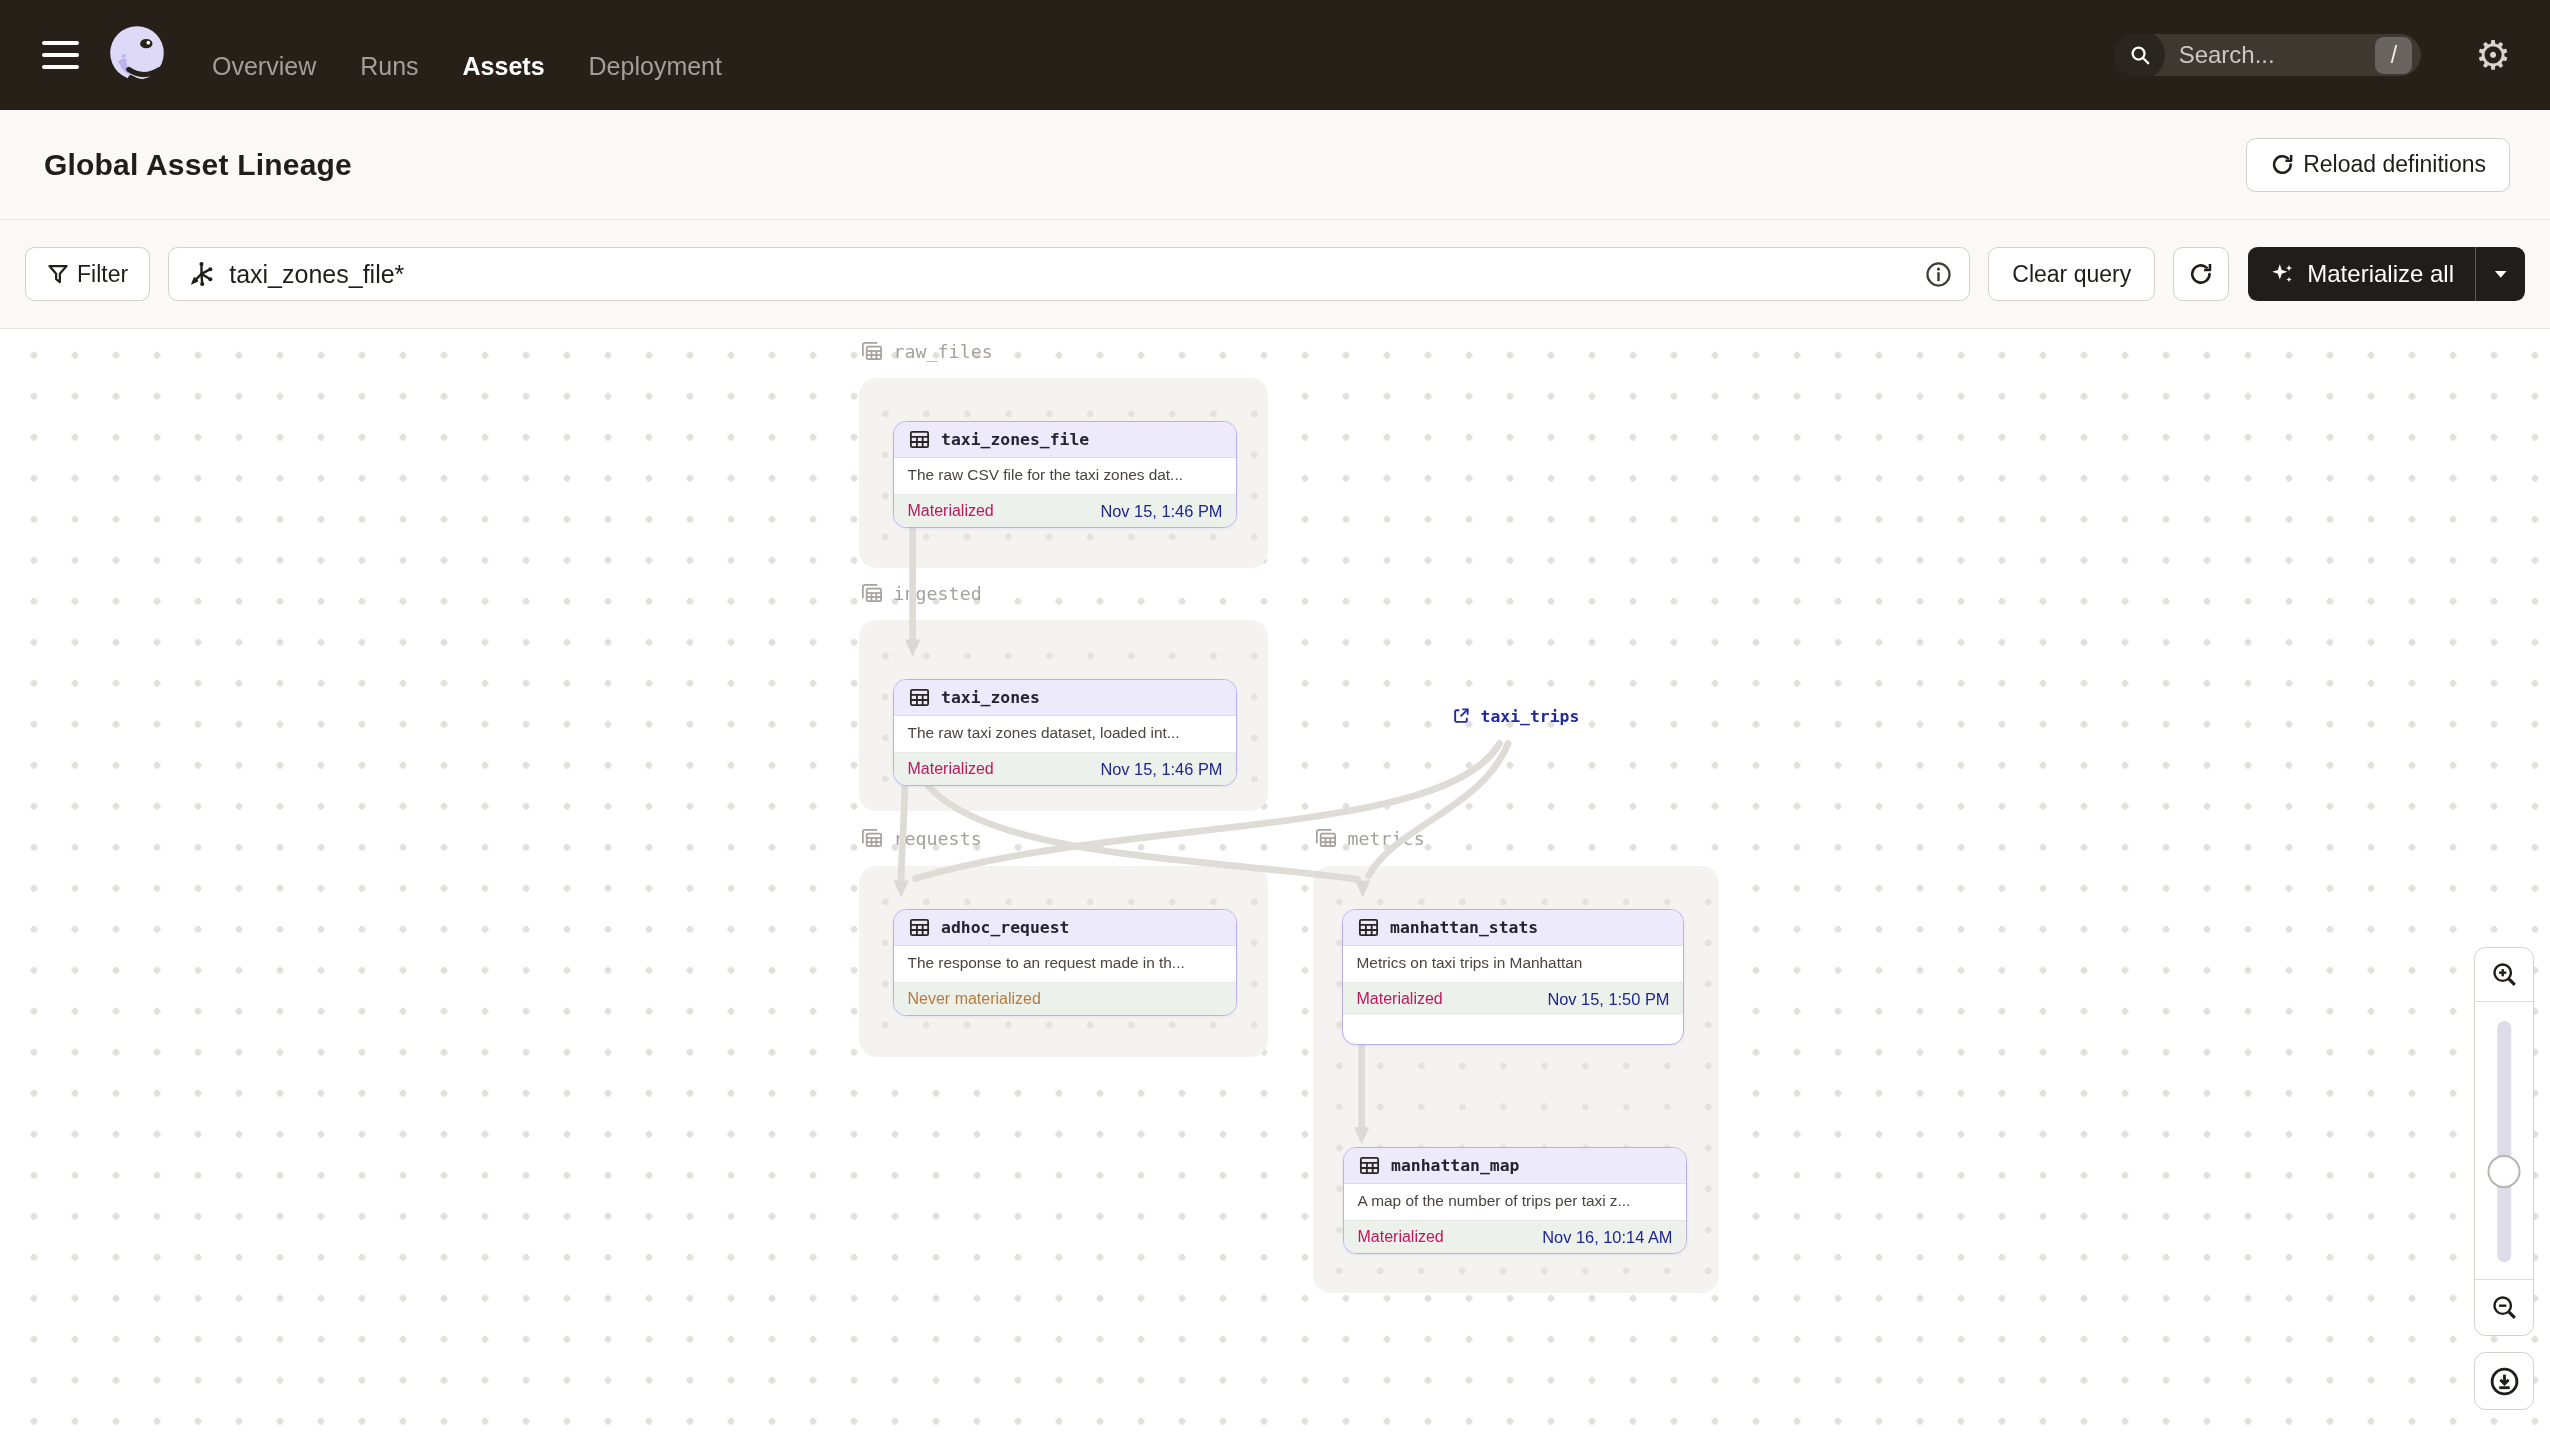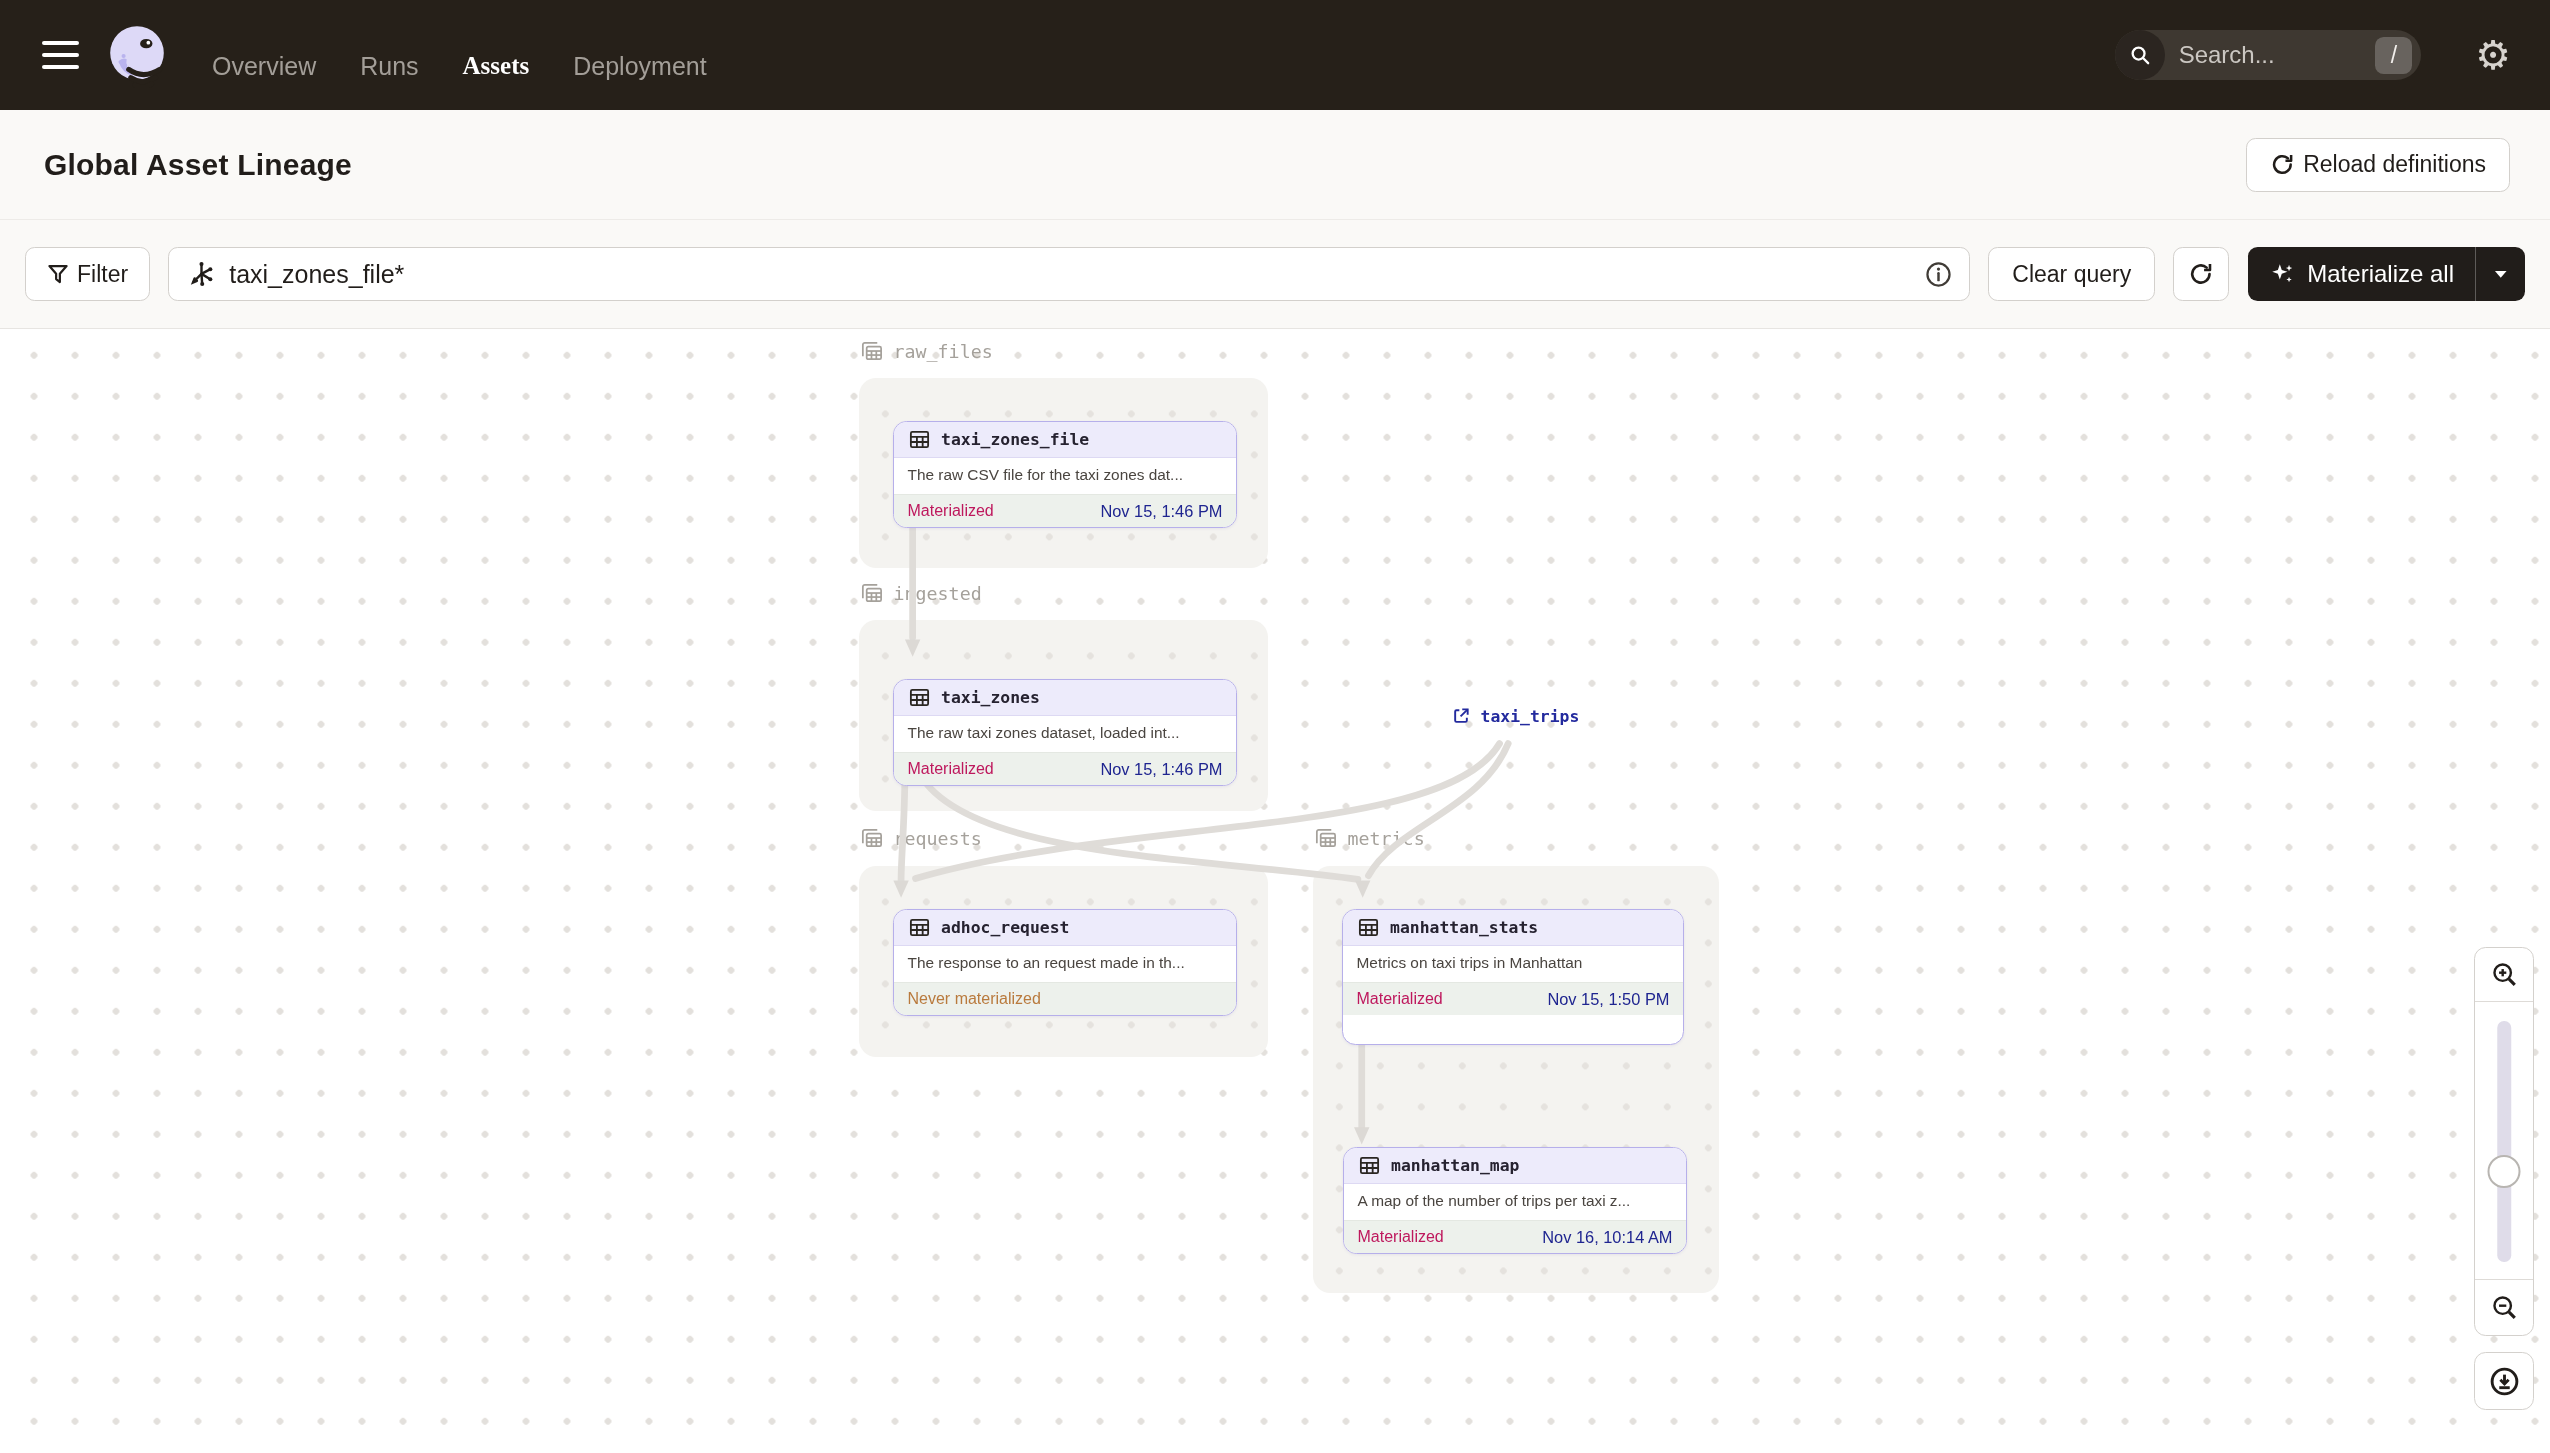--- a/index.html
+++ b/index.html
@@ -7,23 +7,23 @@
               font-family:"Liberation Sans", sans-serif; }
   .mono { font-family:"DejaVu Sans Mono", monospace; }
 
   
   .topnav { height:110px; background:#262019; display:flex; align-items:center; padding:0 39px 0 42px; }
   .hamburger { width:37px; height:29px; display:flex; flex-direction:column; justify-content:space-between; cursor:pointer; }
   .hamburger span { display:block; height:4.3px; background:#fff; border-radius:2.9px; }
   .logo { width:66px; height:66px; margin-left:25px; }
   .navlinks { display:flex; gap:44px; margin-left:42px;margin-top:23px; }
   .navlink { font-size:25px; color:#A39E98; cursor:pointer; }
-  .navlink.active { color:#fff; font-weight:bold;font-family:Liberation Serif, serif; }
+  .navlink.active { color:#fff; font-weight:bold; }
   .nav-right { margin-left:auto; display:flex; align-items:center; }
-  .searchpill { width:306px; height:50px; border-radius:25px; background:#3E3831; display:flex; align-items:center; overflow:hidden; }
+  .searchpill { width:306px; height:42px; border-radius:25px; background:#3E3831; display:flex; align-items:center; overflow:hidden; }
   .search-circle { width:50px; height:50px; border-radius:50%; background:#2B2520; display:flex; align-items:center; justify-content:center; flex:none; }
   .searchpill input { background:transparent; border:none; outline:none; color:#E8E5E1; font-size:24px; flex:1; padding:0 9.6px 0 13.5px; min-width:0; }
   .searchpill input::placeholder { color:#CBC7C2; }
   .slash-badge { width:37px; height:37px; border-radius:8.7px; background:rgba(255,255,255,0.22); color:#F2EFEC; font-size:23px; display:flex; align-items:center; justify-content:center; margin-right:8.7px; flex:none; }
   .gear { font-family:"DejaVu Sans", sans-serif; font-size:40px; color:#D7D3CE; margin-left:54px; line-height:1; cursor:pointer; }
 
   
   .pagehead { height:110px; background:#FAF9F7; border-bottom:1px solid #EDEBE8; display:flex; align-items:center; padding:0 40px 0 44px; }
   .pagetitle { font-size:30px; font-weight:bold; color:#211D1A; letter-spacing:0.2px; }
   .btn { display:inline-flex; align-items:center; gap:8px; background:#fff; border:1.4px solid #D3D0CC; border-radius:9.6px; color:#211D1A; font-size:23px; cursor:pointer; justify-content:center; }

